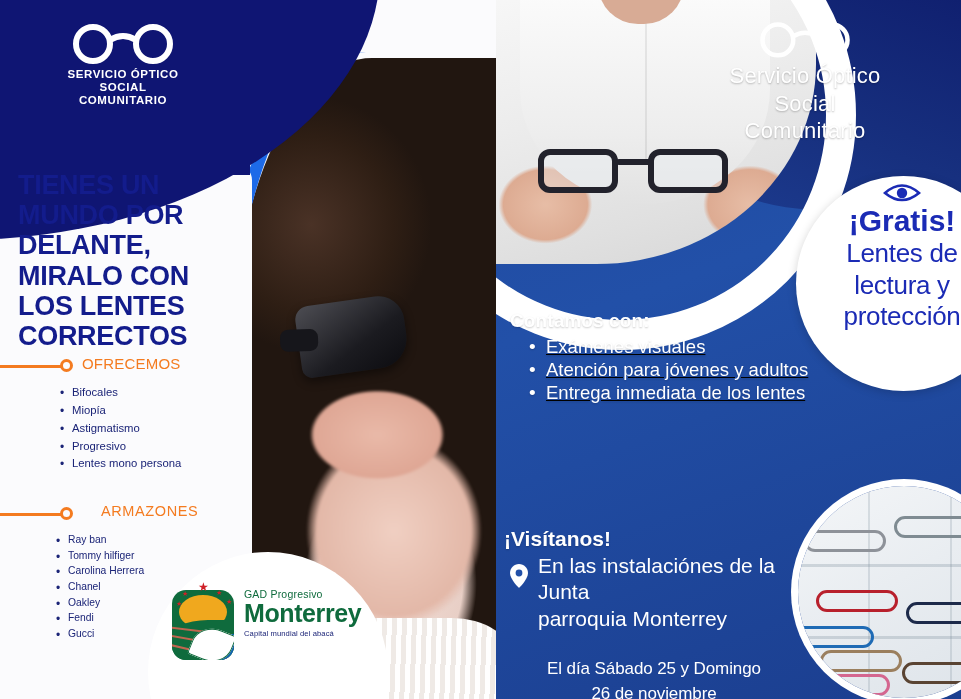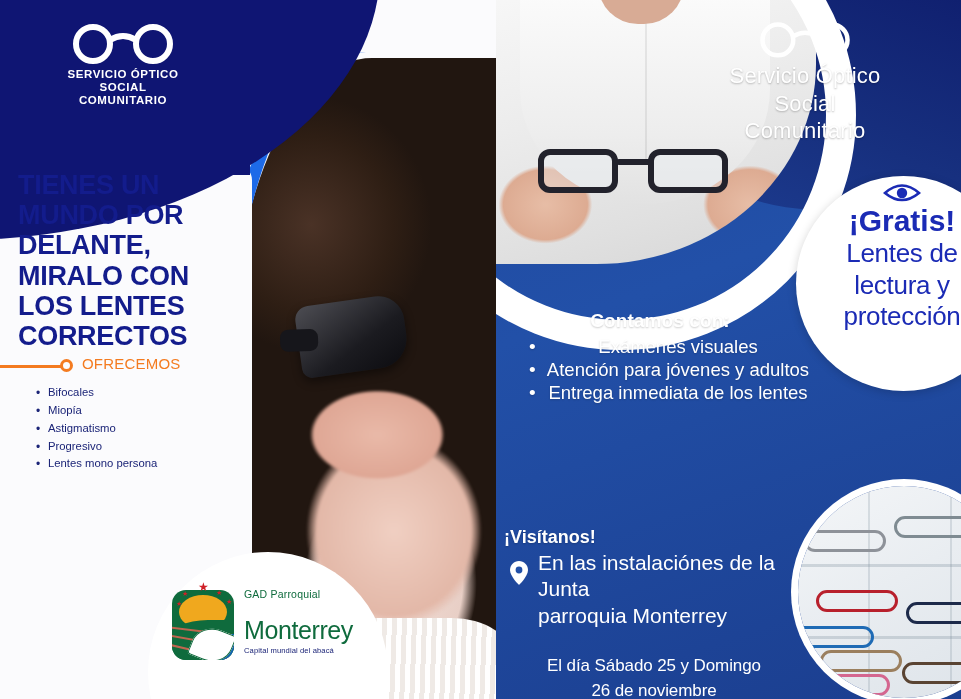--- a/index.html
+++ b/index.html
@@ -109,21 +109,21 @@
   }
   .sec-dot {
     position:absolute; left:60px; top:4px; width:13px; height:13px;
     border:3px solid #f47b20; border-radius:50%; background:#fbfbfd;
   }
   .sec-title {
     position:absolute; left:82px; top:0; color:#f47b20;
     font-weight:normal; font-size:15px; letter-spacing:.2px;
   }
   .sec-title.indent { left:101px; font-size:14.5px; letter-spacing:.6px; }
-  .sec-list { margin:7px 0 0 0; padding-left:48px; list-style:none; }
+  .sec-list { margin:7px 0 0 0; padding-left:72px; list-style:none; }
   .sec-list li {
     position:relative; color:#1b2477; font-size:11.3px; line-height:1.58;
   }
   .sec-list li:before {
     content:"\2022"; position:absolute; left:-12px; color:#1b2477; font-size:12px;
   }
   .sec-list.brands { padding-left:68px; }
   .sec-list.brands li { font-size:10.3px; line-height:1.52; }
 
   
@@ -165,22 +165,22 @@
     transform:rotate(22deg);
     box-shadow:inset 0 0 0 1px #0f6b3d;
   }
   .mm-stars { position:absolute; left:4px; top:-8px; width:58px; height:22px; }
   .mm-stars span { position:absolute; color:#cf2027; font-size:7px; }
   .mm-stars span.big { font-size:12px; }
 
   .mont-text { position:absolute; left:72px; top:0; width:140px; }
   .mont-kicker { color:#0f6b3d; font-size:10.5px; letter-spacing:.2px; }
   .mont-name {
-    color:#0f6b3d; font-weight:normal; font-size:25px; line-height:1;
-    letter-spacing:-0.4px; margin-top:18px;
+    color:#0f6b3d; font-weight:bold; font-size:25px; line-height:1;
+    letter-spacing:-0.4px; margin-top:1px;
   }
   .mont-tag { color:#1b2477; font-size:7.6px; margin-top:3px; letter-spacing:.1px; }
 
   
   .right-panel {
     position:absolute; left:496px; top:0; width:465px; height:699px;
     overflow:hidden;
     background:linear-gradient(160deg,#20489e 0%, #2250a8 40%, #1b3e8f 100%);
   }
   
@@ -258,39 +258,39 @@
   .gratis-title {
     color:#1b2bb5; font-weight:bold; font-size:30px; line-height:1;
   }
   .gratis-sub {
     color:#1b2bb5; font-size:26px; line-height:1.1; margin-top:3px;
     letter-spacing:-0.3px;
   }
 
   
   .contamos {
-    position:absolute; left:14px; top:310px; width:300px;text-align:center;
+    position:absolute; left:14px; top:310px; width:300px;
   }
   .contamos-title {
     color:#ffffff; font-weight:bold; font-size:19px; letter-spacing:.1px;
     text-shadow:0 1px 2px rgba(0,0,0,.2);
   }
-  .contamos-list { margin:4px 0 0 0; padding-left:36px; list-style:none; }
+  .contamos-list { margin:4px 0 0 0; padding-left:36px; list-style:none;text-decoration:underline; }
   .contamos-list li {
     position:relative; color:#ffffff; font-size:18.5px; line-height:1.18;
     margin-bottom:1px; text-shadow:0 1px 2px rgba(0,0,0,.18);
   }
   .contamos-list li:before {
     content:"\2022"; position:absolute; left:-17px; font-size:19px; color:#ffffff;
   }
 
   
   .visitanos { position:absolute; left:8px; top:527px; width:300px; }
   .visit-title {
-    color:#ffffff; font-weight:bold; font-size:18px;
+    color:#ffffff; font-weight:bold; font-size:21px;
     text-shadow:0 1px 2px rgba(0,0,0,.2);
   }
   .visit-row { position:relative; padding-left:34px; margin-top:2px; }
   .pin-icon { position:absolute; left:6px; top:11px; }
   .visit-addr { color:#ffffff; font-size:21px; line-height:1.25; }
   .visit-dates {
     margin-top:24px; color:#ffffff; font-size:17px; line-height:1.5;
     text-align:center; width:300px; letter-spacing:-0.1px;
   }
 
@@ -365,20 +365,36 @@
       </div>
       <ul class="sec-list">
         <li>Bifocales</li>
         <li>Miopía</li>
         <li>Astigmatismo</li>
         <li>Progresivo</li>
         <li>Lentes mono persona</li>
       </ul>
     </div>
 
+    <div class="lp-section sec-armazones">
+      <div class="sec-head">
+        <div class="sec-line"></div>
+        <div class="sec-dot"></div>
+        <div class="sec-title indent">ARMAZONES</div>
+      </div>
+      <ul class="sec-list brands">
+        <li>Ray ban</li>
+        <li>Tommy hilfiger</li>
+        <li>Carolina  Herrera</li>
+        <li>Chanel</li>
+        <li>Oakley</li>
+        <li>Fendi</li>
+        <li>Gucci</li>
+      </ul>
+    </div>
 
     <div class="mont-circle"></div>
     <div class="mont-logo">
       <div class="mont-mark">
         <div class="mm-sun"></div>
         <div class="mm-field"></div>
         <div class="mm-lines">
             <i></i>
             <i></i>
             <i></i>
@@ -387,21 +403,21 @@
         <div class="mm-leaf"></div>
       </div>
       <div class="mm-stars">
         <span class="big" style="left:22px;top:0;">★</span>
         <span style="left:6px;top:10px;">★</span>
         <span style="left:40px;top:9px;">★</span>
         <span style="left:50px;top:18px;">★</span>
         <span style="left:0px;top:20px;">★</span>
       </div>
       <div class="mont-text">
-        <div class="mont-kicker">GAD Parroquial</div>
+        <div class="mont-kicker">GAD Progresivo</div>
         <div class="mont-name">Monterrey</div>
         <div class="mont-tag">Capital mundial del abacá</div>
       </div>
     </div>
   </div>
 
   <div class="right-panel">
 
     <div class="rp-navy-top"></div>
 

